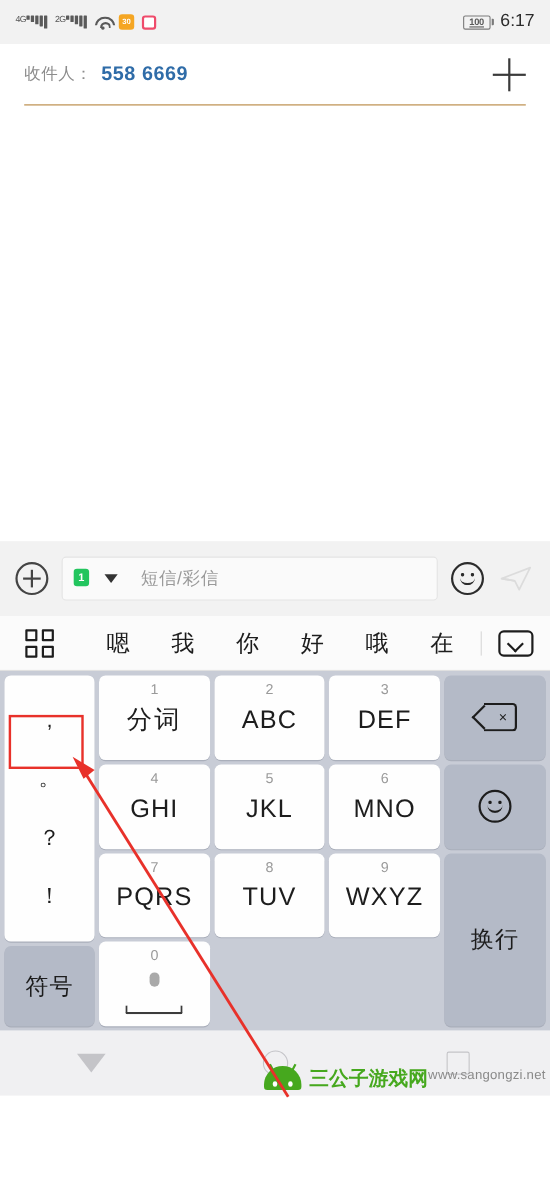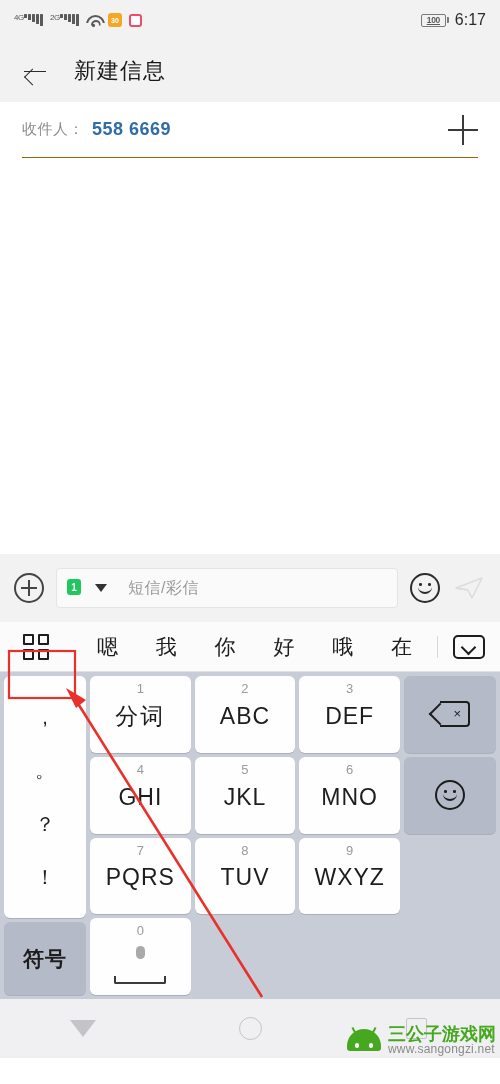--- a/index.html
+++ b/index.html
@@ -246,21 +246,21 @@
   }
   .wm-logo .dome {
     position: absolute; left: 2px; bottom: 3px; width: 34px; height: 22px;
     background: #46a81e; border-radius: 17px 17px 3px 3px;
   }
   .wm-logo .eye { position: absolute; bottom: 6px; width: 4px; height: 5px; background: #fff; border-radius: 2px; }
   .wm-logo .eye.l { left: 10px; } .wm-logo .eye.r { right: 10px; }
   .wm-logo .ant { position: absolute; top: 0; width: 2px; height: 7px; background: #46a81e; }
   .wm-logo .ant.l { left: 8px; transform: rotate(-28deg); }
   .wm-logo .ant.r { right: 8px; transform: rotate(28deg); }
-  .wm-text { display: flex; flex-direction: column; align-items: flex-start; line-height: 1.05; }
+  .wm-text { display: flex; flex-direction: row; align-items: flex-start; line-height: 1.05; }
   .wm-cn { font-size: 18px; font-weight: bold; color: #46a81e; letter-spacing: 0px; }
   .wm-url { font-size: 12px; color: #8a8a8a; letter-spacing: .2px; }
 </style>
 </head>
 <body>
 
 <div id="app">
 
   <div class="statusbar">
     <div class="sb-left">
@@ -288,24 +288,20 @@
     </div>
     <div class="sb-right">
       <div class="battery">
         <div class="shell">100</div>
         <div class="cap"></div>
       </div>
       <div class="clock">6:17</div>
     </div>
   </div>
 
-  <div class="header">
-    <div class="back-arrow"></div>
-    <div class="header-title">新建信息</div>
-  </div>
 
   <div class="recipient-wrap">
     <div class="recipient">
       <span class="recipient-label">收件人：</span>
       <span class="recipient-value">558 6669</span>
       <div class="add-contact"></div>
     </div>
   </div>
 
   <div class="compose-blank"></div>
@@ -358,21 +354,21 @@
 
   <div class="keyboard">
 
     <div class="kb-col-punct">
       <div class="punct-key">
         <span>,</span>
         <span>。</span>
         <span>？</span>
         <span>！</span>
       </div>
-      <div class="key fn" style="height:73px;flex:none;font-weight:bold;">
+      <div class="key fn" style="height:73px;flex:none;">
         <span class="lbl">符号</span>
       </div>
     </div>
 
     <div class="kb-main">
       <div class="key">
         <span class="num">1</span>
         <span class="lbl cn">分词</span>
       </div>
       <div class="key">
@@ -427,20 +423,23 @@
             <div class="x">×</div>
         </div>
       </div>
       <div class="key fn">
         <div class="smiley">
           <span class="e l"></span>
             <span class="e r"></span>
             <span class="m"></span>
         </div>
       </div>
+      <div class="key fn tall-enter">
+        <span class="lbl">换行</span>
+      </div>
     </div>
   </div>
 
   <div class="navbar">
     <div class="nav-btn">
         <div class="nav-tri"></div>
       </div>
     <div class="nav-btn">
         <div class="nav-cir"></div>
       </div>

